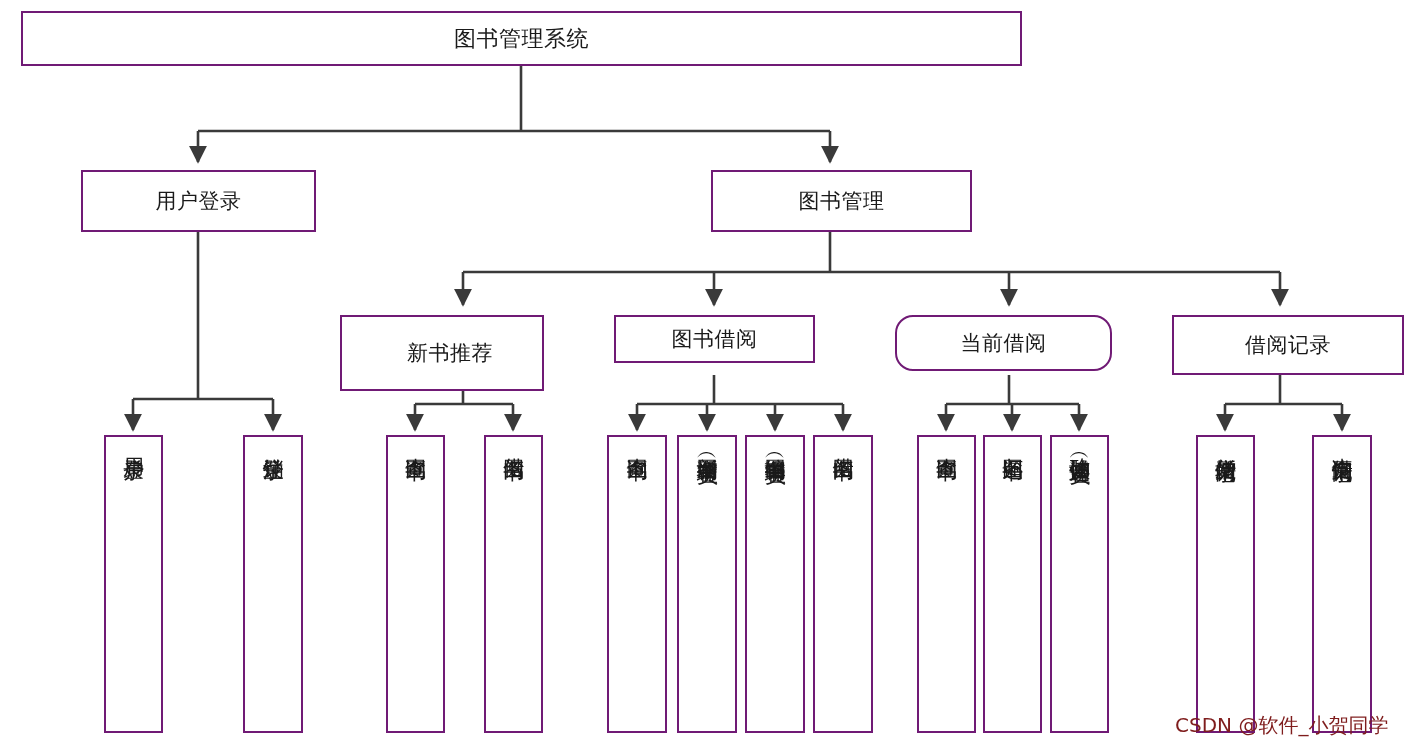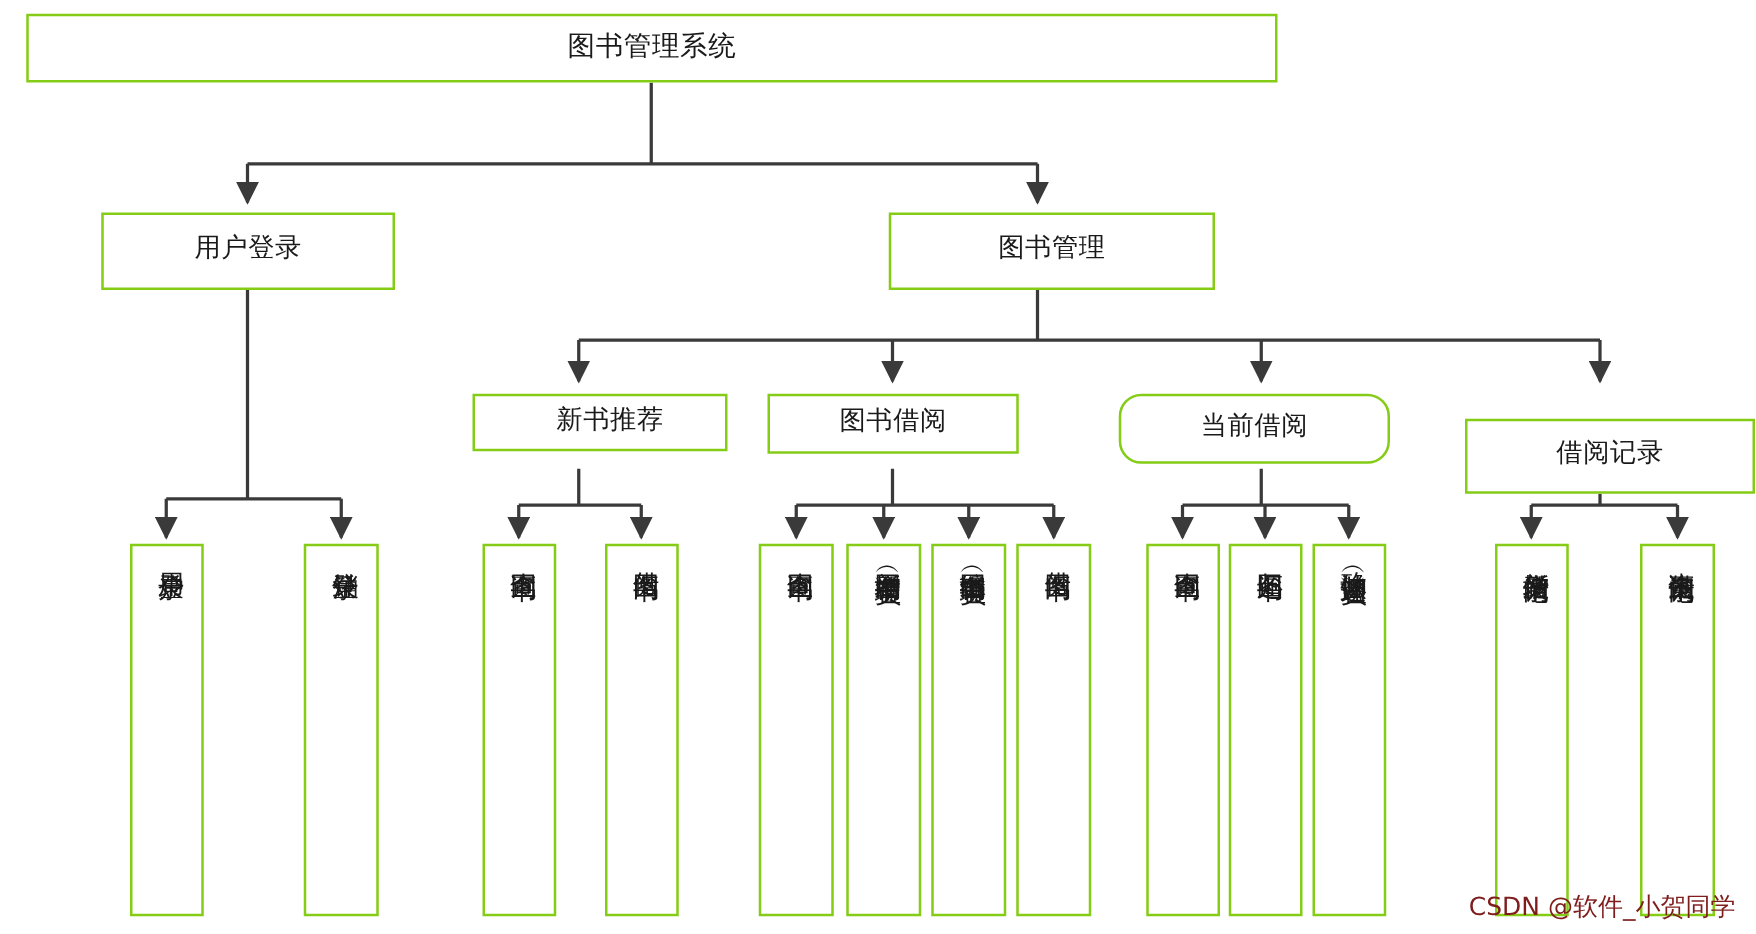--- a/index.html
+++ b/index.html
@@ -23,27 +23,26 @@
     position: absolute;
     left: 0;
     top: 0;
     width: 1405px;
     height: 747px;
   }
   .node {
     position: absolute;
     box-sizing: border-box;
     background: #ffffff;
-    border: 2px solid #84cc16;
+    border: 2px solid #701a75;
     display: flex;
     align-items: center;
     justify-content: center;
     color: #1a1a1a;
     z-index: 2;
-    font-family: Liberation Mono, monospace;
   }
   .node .label {
     display: block;
     text-align: center;
     line-height: 1.16;
     letter-spacing: 0.5px;
   }
   
   .node.h .label {
     font-size: 21px;
@@ -135,30 +134,30 @@
     <span class="label">图书管理系统</span>
   </div>
 
   <div class="node h" style="left:81px; top:170px; width:235px; height:62px;">
     <span class="label">用户登录</span>
   </div>
   <div class="node h" style="left:711px; top:170px; width:261px; height:62px;">
     <span class="label">图书管理</span>
   </div>
 
-  <div class="node h" style="left:378px; top:315px; width:204px; height:46px;padding-left:16px;">
+  <div class="node h" style="left:340px; top:315px; width:204px; height:76px;padding-left:16px;">
     <span class="label">新书推荐</span>
   </div>
   <div class="node h" style="left:614px; top:315px; width:201px; height:48px;">
     <span class="label">图书借阅</span>
   </div>
   <div class="node h" style="left:895px; top:315px; width:217px; height:56px;border-radius:18px;">
     <span class="label">当前借阅</span>
   </div>
-  <div class="node h" style="left:1172px; top:315px; width:232px; height:60px;margin-top:20px;">
+  <div class="node h" style="left:1172px; top:315px; width:232px; height:60px;">
     <span class="label">借阅记录</span>
   </div>
 
   <div class="node v" style="left:104px; top:435px; width:59px; height:298px;">
     <span class="label">用户登录</span>
   </div>
   <div class="node v" style="left:243px; top:435px; width:60px; height:298px;">
     <span class="label">注销登录</span>
   </div>
 

